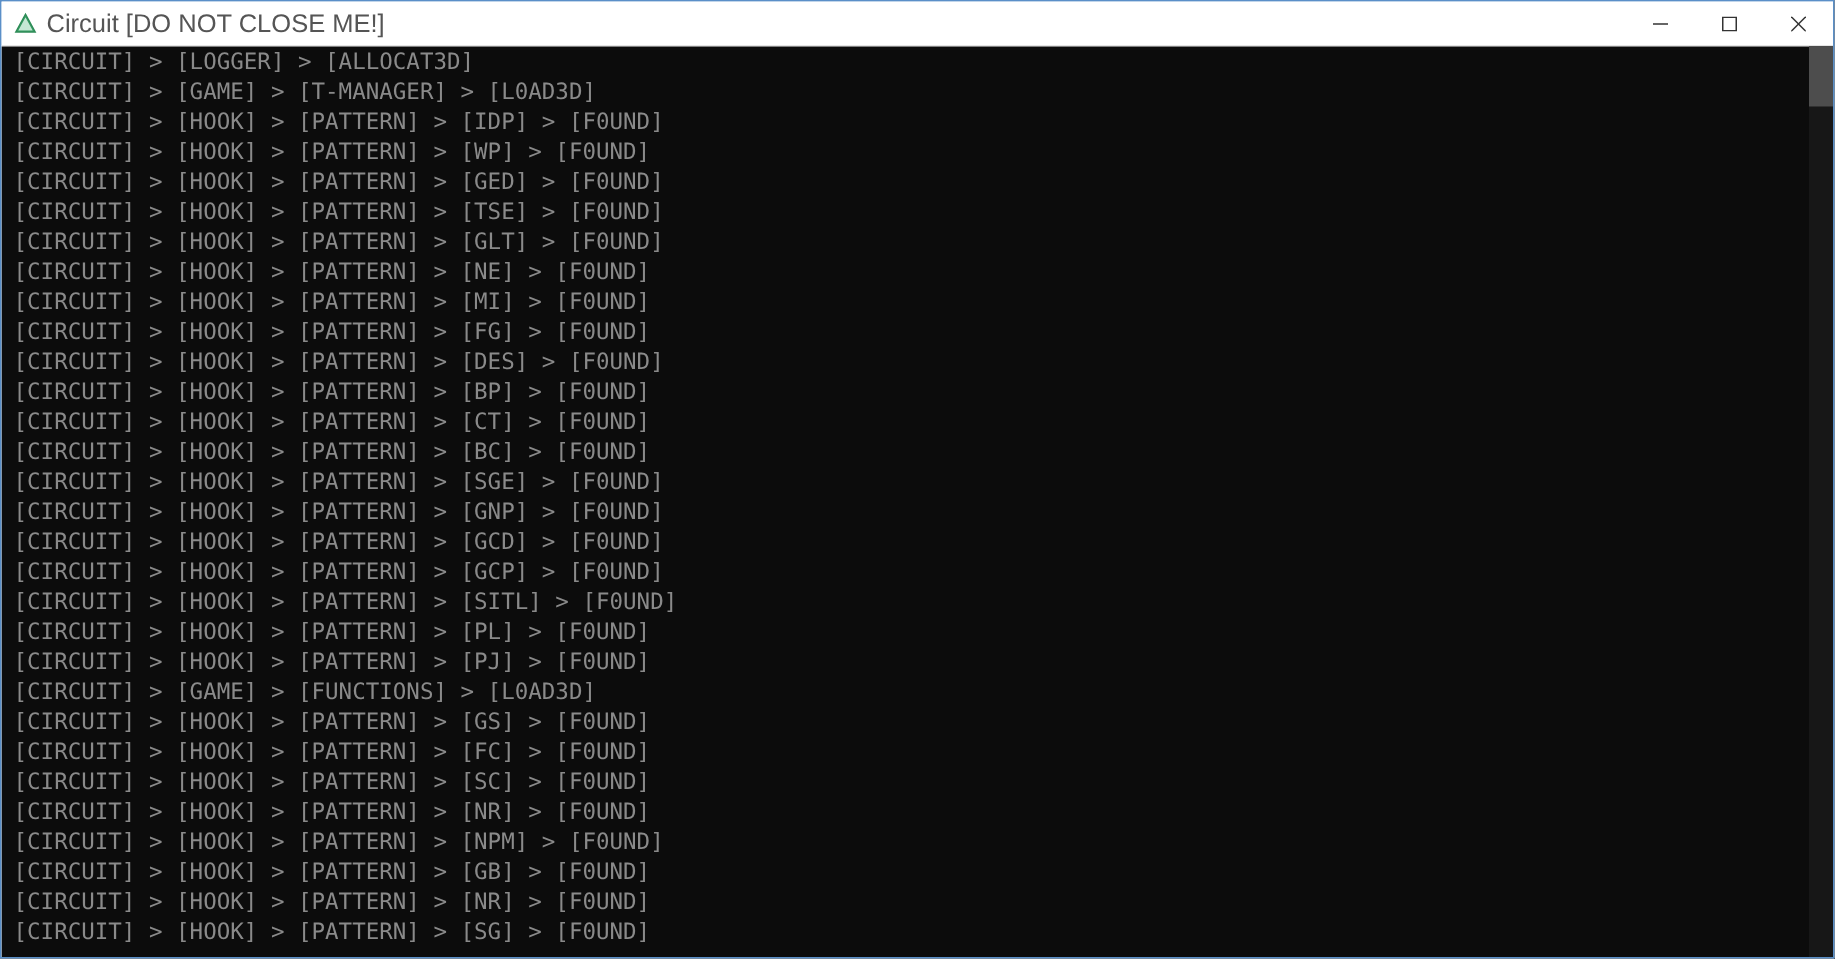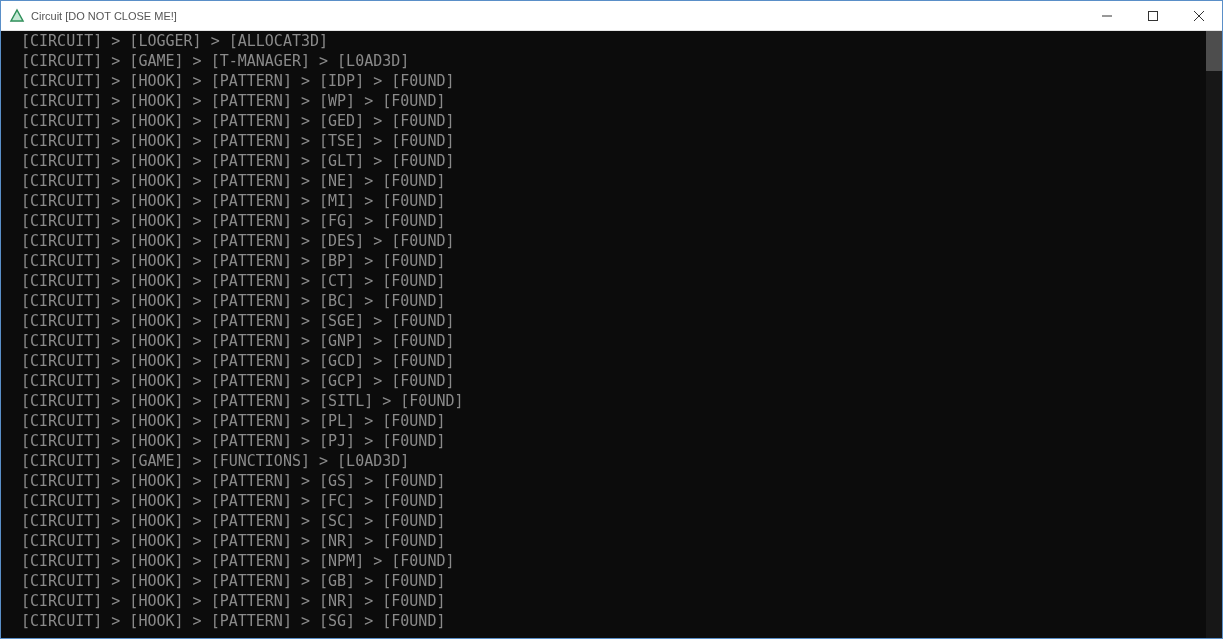--- a/index.html
+++ b/index.html
@@ -25,21 +25,21 @@
     .titlebar-icon {
       width: 16px;
       height: 16px;
       margin-left: 8px;
       margin-right: 6px;
       display: flex;
       align-items: center;
       justify-content: center;
     }
     .titlebar-title {
-      font-size: 11px;
+      font-size: 17px;
       color: #555;
       flex: 1;
     }
     .titlebar-controls {
       display: flex;
       height: 100%;
     }
     .titlebar-btn {
       width: 46px;
       height: 100%;
@@ -53,21 +53,21 @@
       width: 10px;
       height: 10px;
     }
     .console-wrap {
       height: calc(100% - 30px);
       background: #0c0c0c;
       display: flex;
     }
     .console {
       flex: 1;
-      padding: 0 20px;
+      padding: 0 8px;
       font-family: "NSimSun", "SimSun", "Consolas", monospace;
       font-size: 15px;
       line-height: 20px;
       color: #8a8a8a;
       white-space: pre;
       overflow: hidden;
     }
     .scrollbar {
       width: 16px;
       background: #171717;

